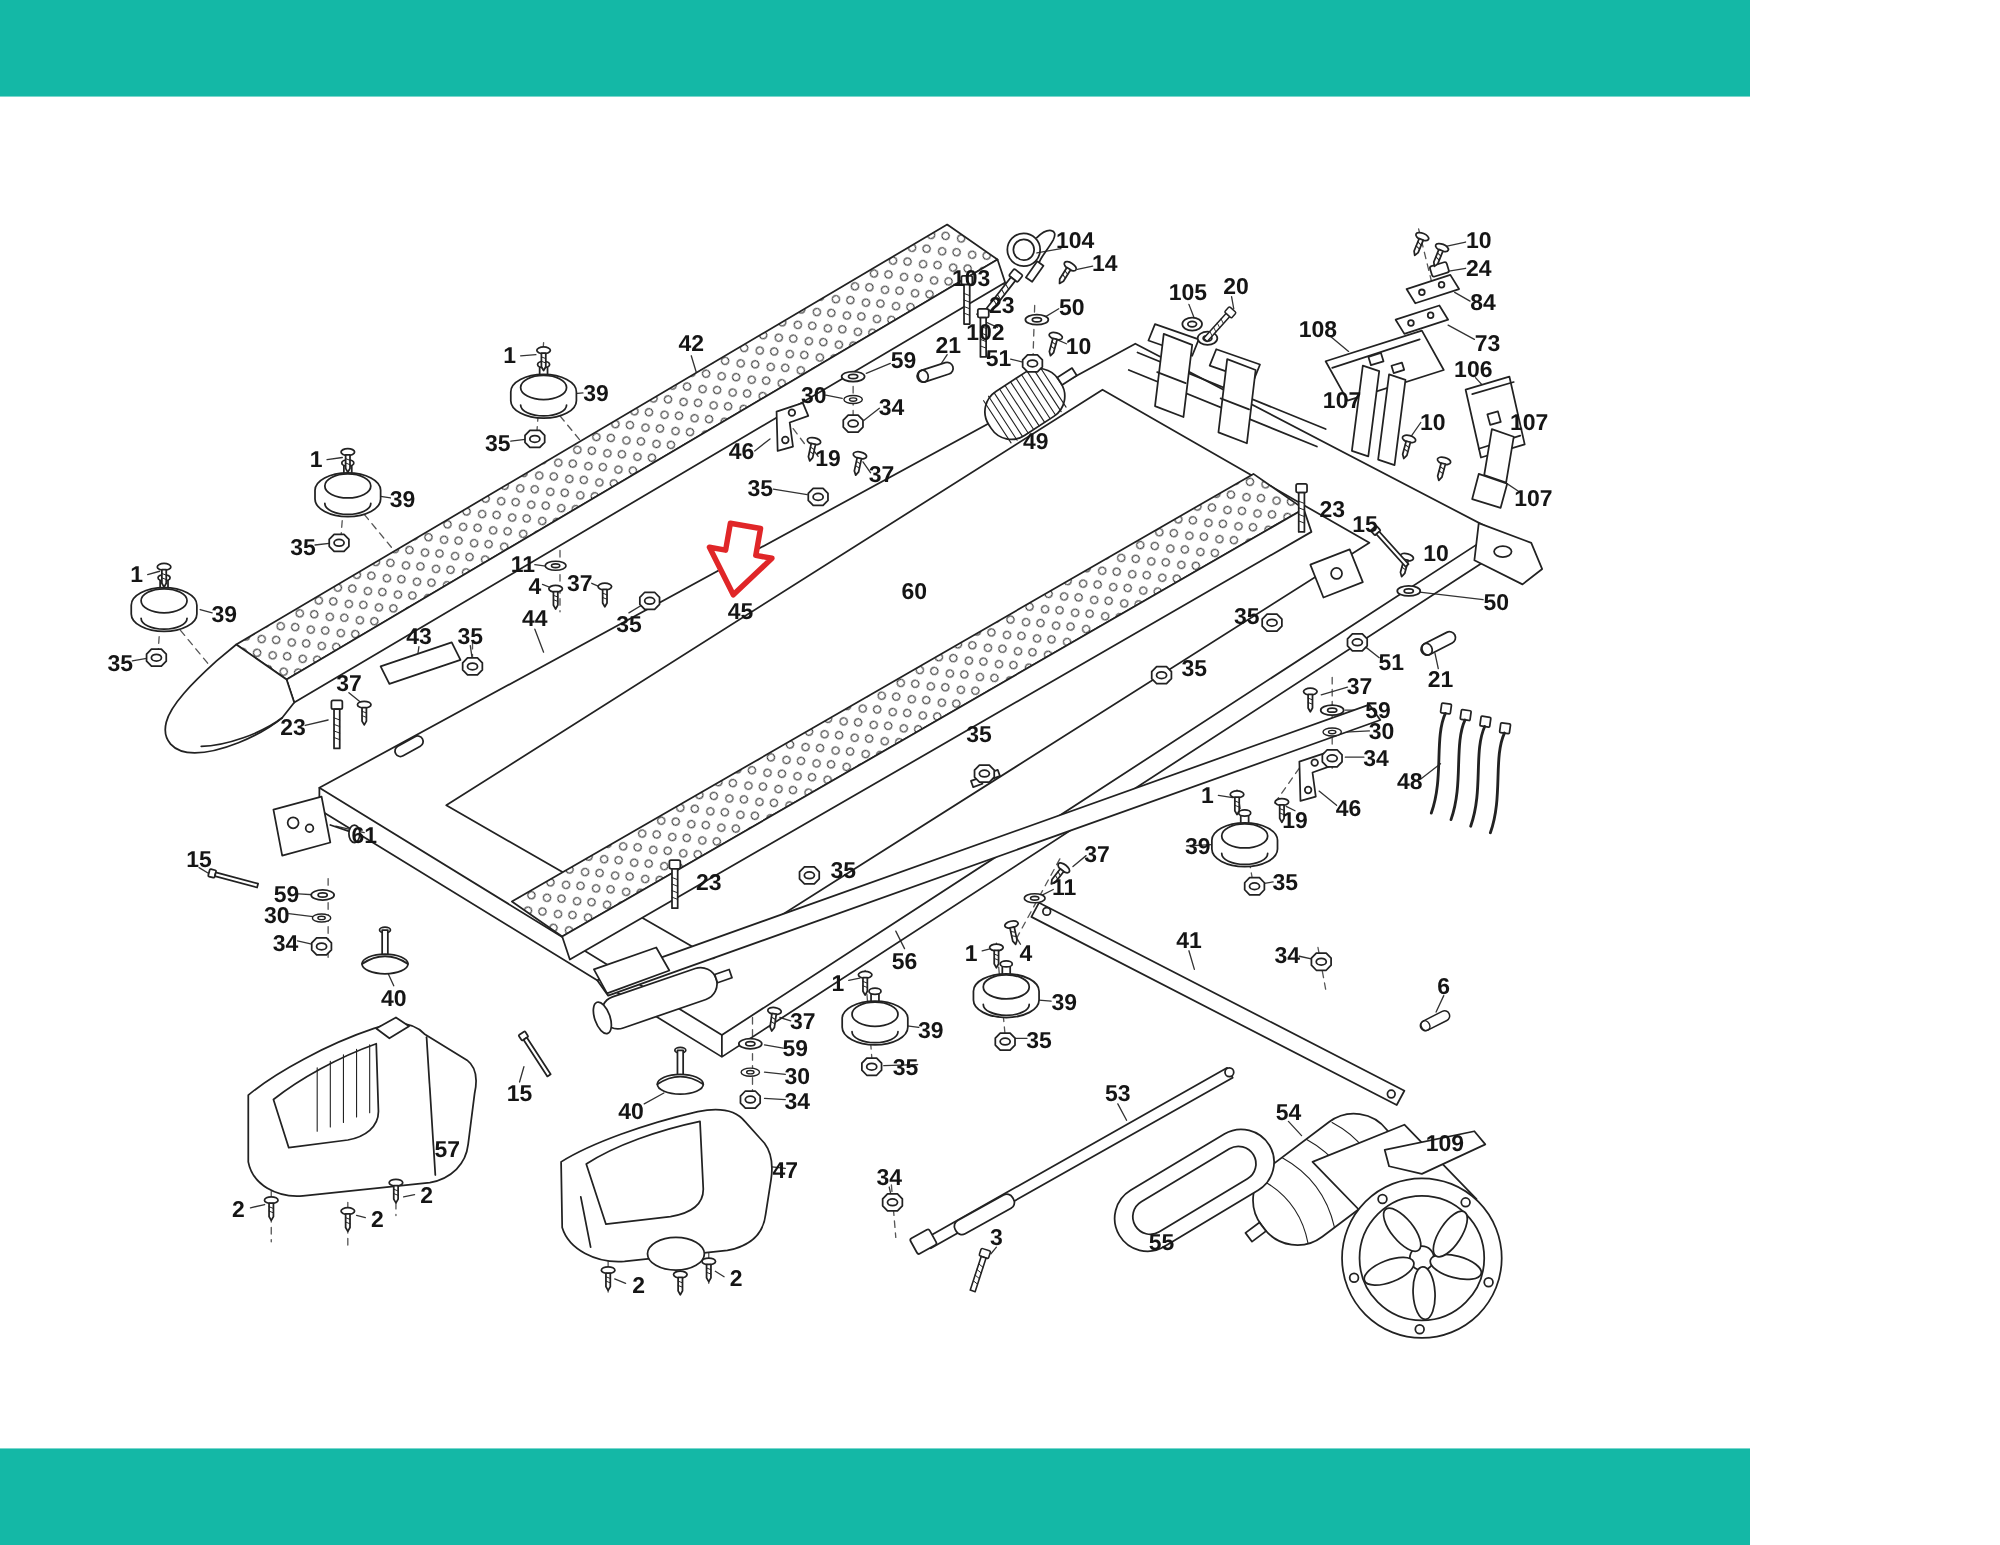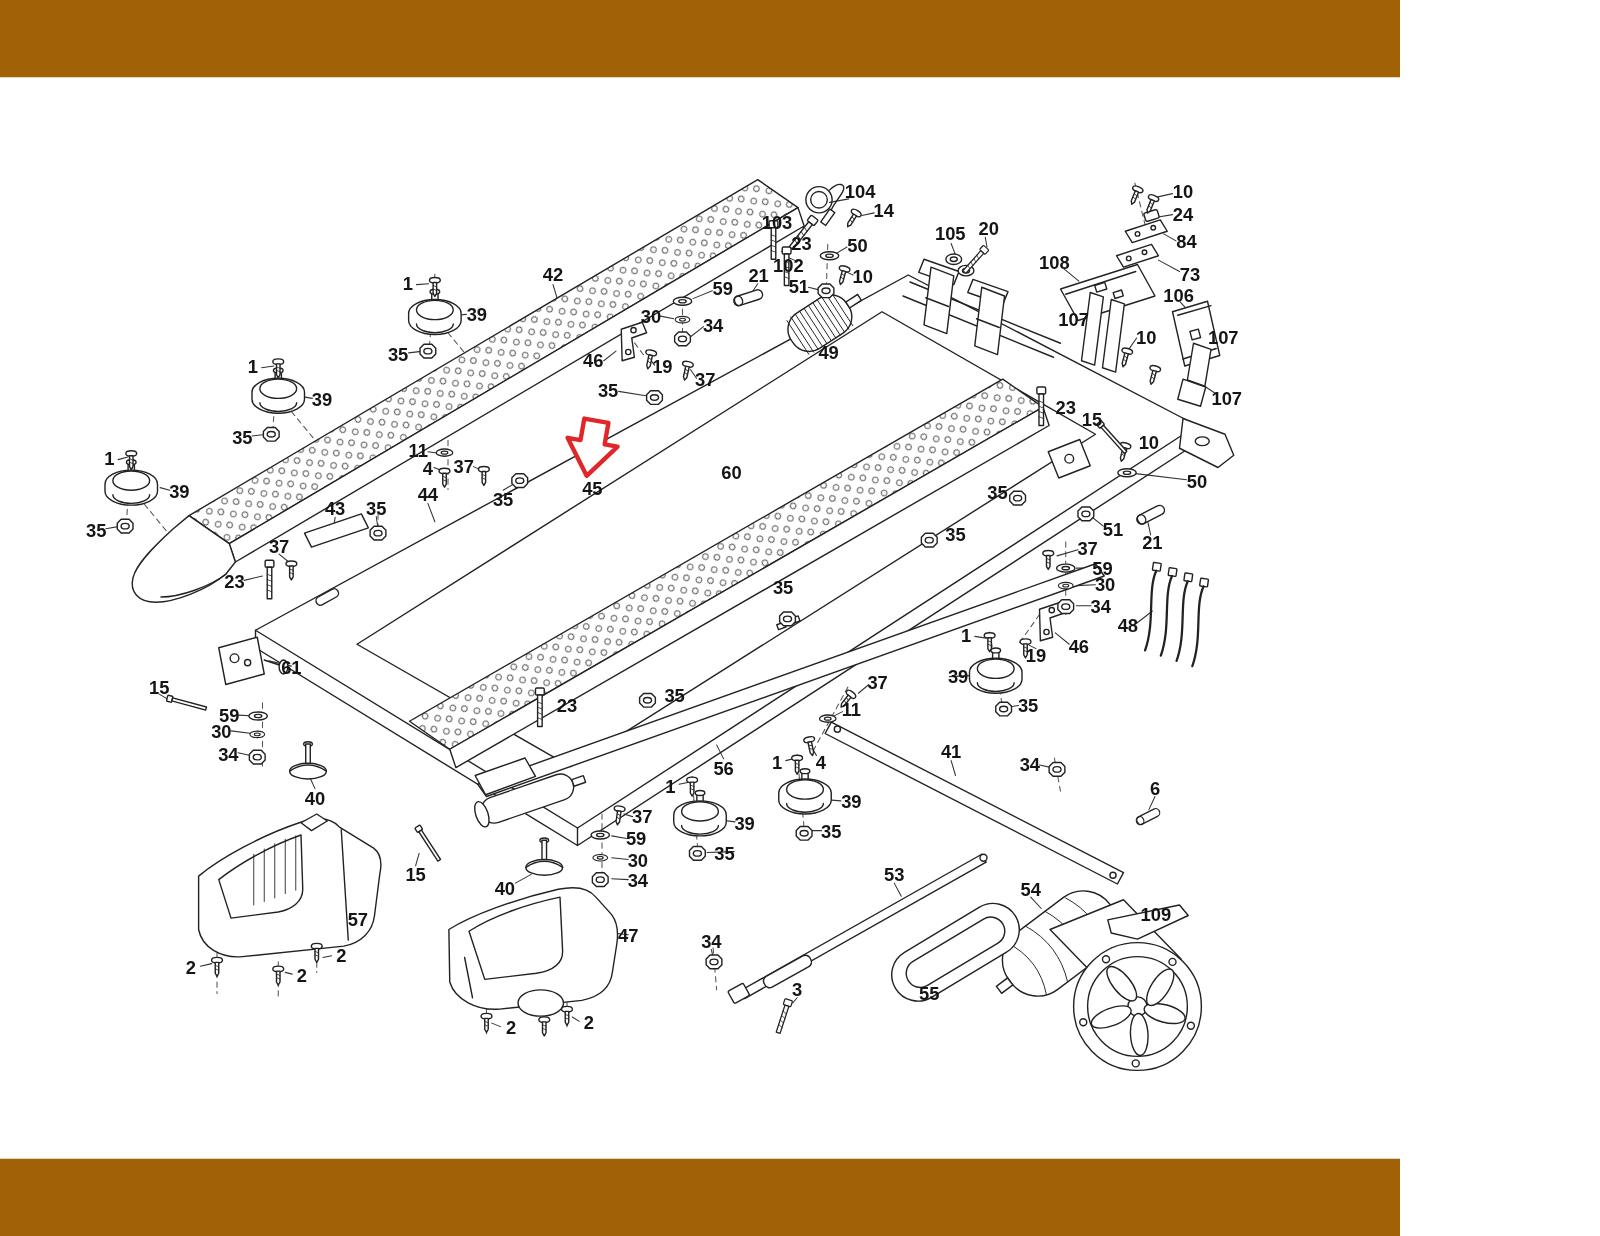--- a/index.html
+++ b/index.html
@@ -1,16 +1,16 @@
 <!DOCTYPE html>
 <html lang="en"><head>
 <meta charset="utf-8">
 <style>
   html,body{margin:0;padding:0;background:#ffffff}
-  .stage{position:relative;width:1400px;height:1236px;background:#a16207;overflow:hidden}
+  .stage{position:relative;width:1400px;height:1236px;background:#14b8a6;overflow:hidden}
   svg{display:block;width:100%;height:100%}
   .plabel{
     font-family:"Liberation Sans","DejaVu Sans",sans-serif;
     font-size:21px;font-weight:bold;fill:#151515;
     text-anchor:middle;dominant-baseline:central;
   }
   .art{fill:#fff;stroke:#222;stroke-width:1.6;stroke-linejoin:round;stroke-linecap:round}
   .dash{fill:none;stroke:#555;stroke-width:1.2;stroke-dasharray:6 5}
   .lead{fill:none;stroke:#333;stroke-width:1.2}
   .thin{stroke-width:1}

